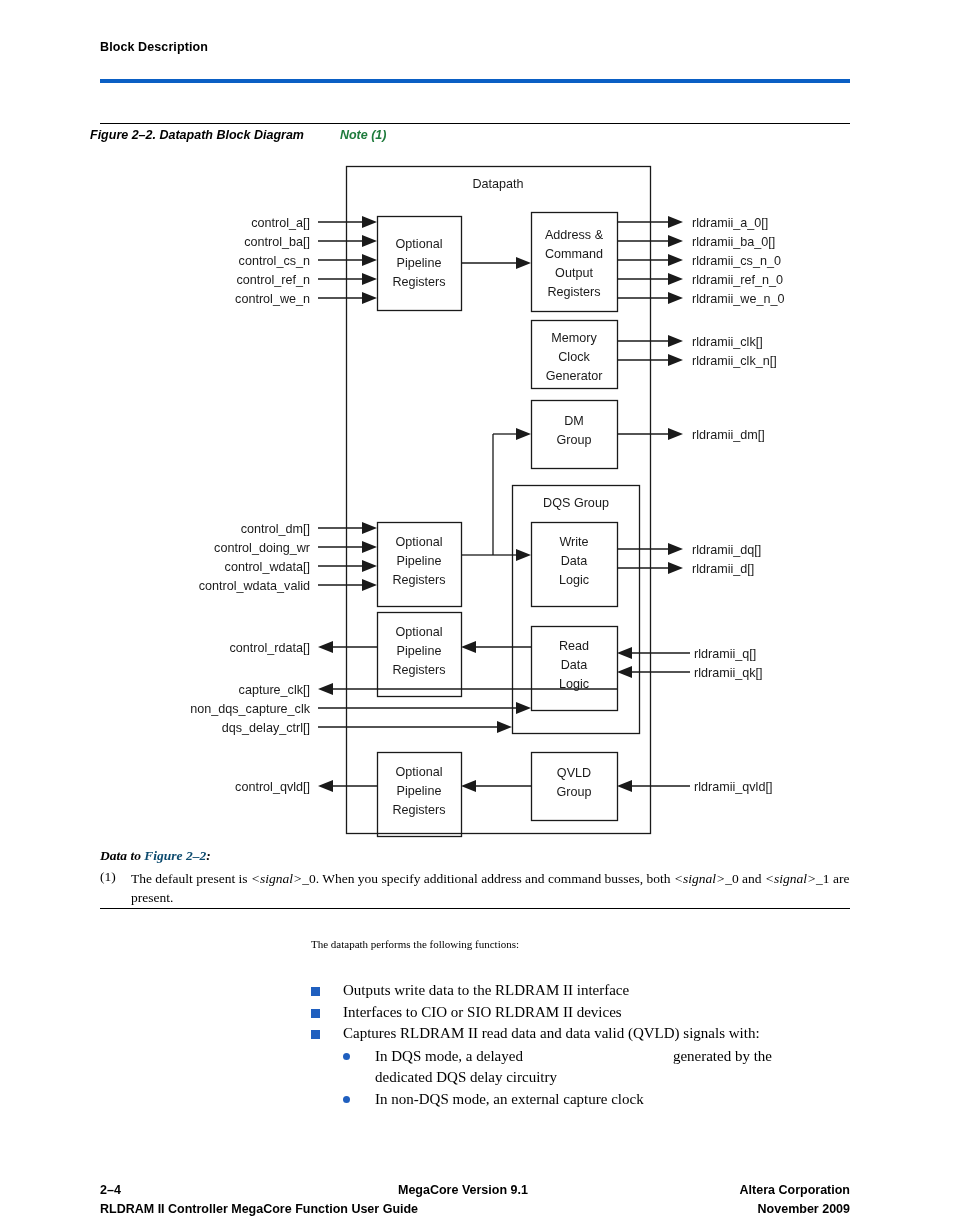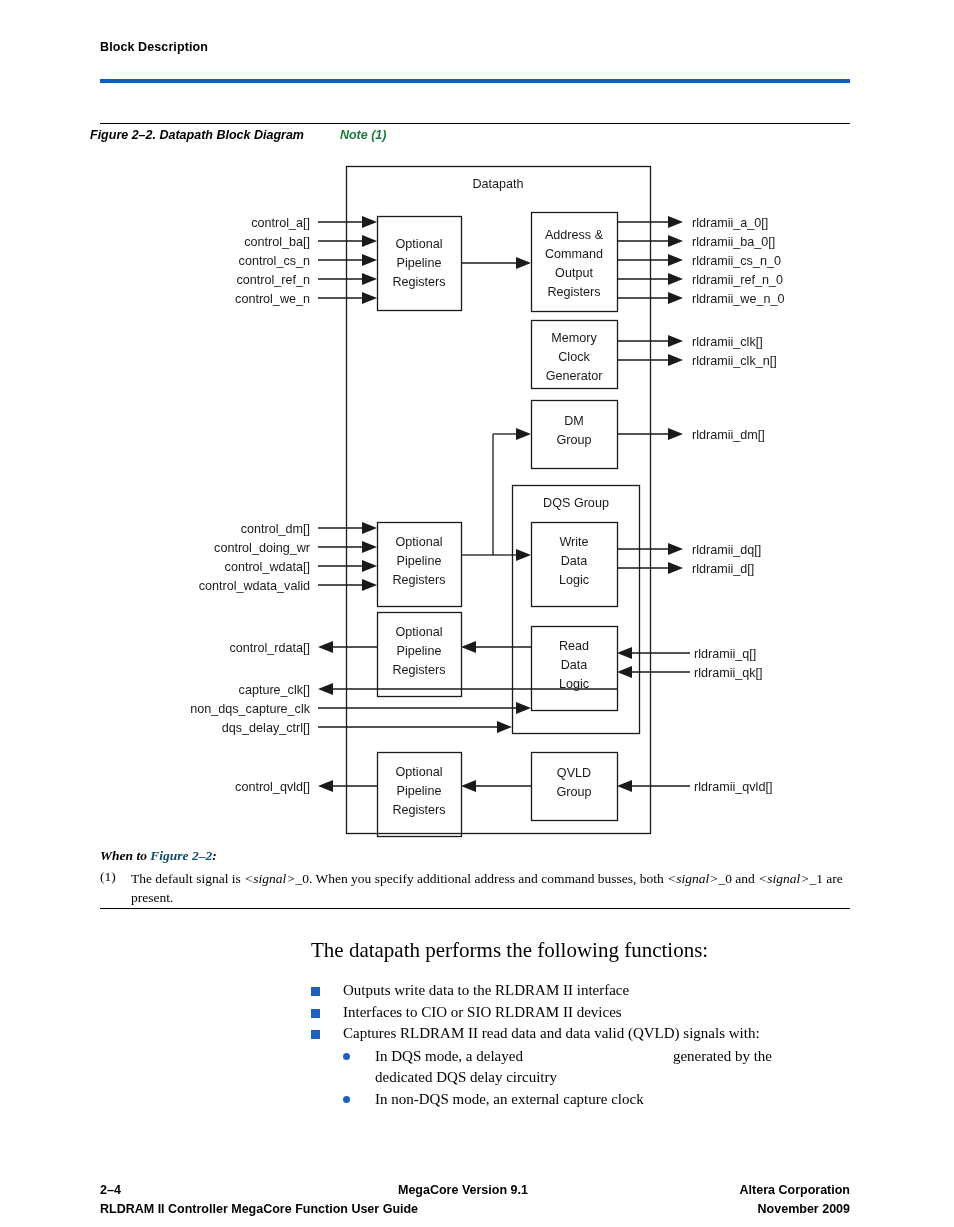--- a/index.html
+++ b/index.html
@@ -57,21 +57,21 @@
   .note-num { position:absolute; left:100px; top:869px; font-size:13.5px; }
   .note-body {
     position:absolute; left:131px; top:869px; width:720px;
     font-size:13.5px; line-height:19px;
   }
   .note-body i { font-style:italic; }
 
   
   .body-intro {
     position:absolute; left:311px; top:938px;
-    font-size:21px;
+    font-size:11px;
     font-family:Liberation Serif, serif;
   }
   .bullets { position:absolute; left:311px; top:980px; width:560px; }
   .b1 { position:relative; padding-left:32px; font-size:15px; line-height:21.5px; margin-bottom:0px; }
   .b1 .sq {
     position:absolute; left:0; top:7px; width:9px; height:9px;
     background:#1F5FBF; display:block;
   }
   .b2-wrap { margin-top:1px; }
   .b2 { position:relative; padding-left:64px; font-size:15px; line-height:21.5px; }
@@ -284,23 +284,23 @@
 
     <line class="wire" x1="333" y1="636" x2="377" y2="636"></line>
     <polygon class="arw" points="333,630 318,636 333,642"></polygon>
     <text x="310" y="641" text-anchor="end">control_qvld[]</text>
 
     <line class="wire" x1="632" y1="636" x2="690" y2="636"></line>
     <polygon class="arw" points="632,630 617,636 632,642"></polygon>
     <text x="694" y="641">rldramii_qvld[]</text>
   </svg>
 
-  <div class="note-head"><span>When to </span><span class="g" style="color: #0c4a6e;">Figure 2–2</span><span>:</span></div>
+  <div class="note-head"><span>Data to </span><span class="g" style="color: #0c4a6e;">Figure 2–2</span><span>:</span></div>
   <div class="note-num">(1)</div>
-  <div class="note-body"><span>The default signal is </span><i>&lt;signal&gt;</i><span>_0. When you specify additional address and command busses, both </span><i>&lt;signal&gt;</i><span>_0 and </span><i>&lt;signal&gt;</i><span>_1 are present.</span></div>
+  <div class="note-body"><span>The default present is </span><i>&lt;signal&gt;</i><span>_0. When you specify additional address and command busses, both </span><i>&lt;signal&gt;</i><span>_0 and </span><i>&lt;signal&gt;</i><span>_1 are present.</span></div>
   <div class="note-rule-bot"></div>
 
   <div class="body-intro">The datapath performs the following functions:</div>
 
   <div class="bullets">
     <div class="b1">
       <span class="sq" style="background: rgb(31, 95, 191);"></span>
       <span>Outputs write data to the RLDRAM II interface</span>
     </div>
     <div class="b1">

